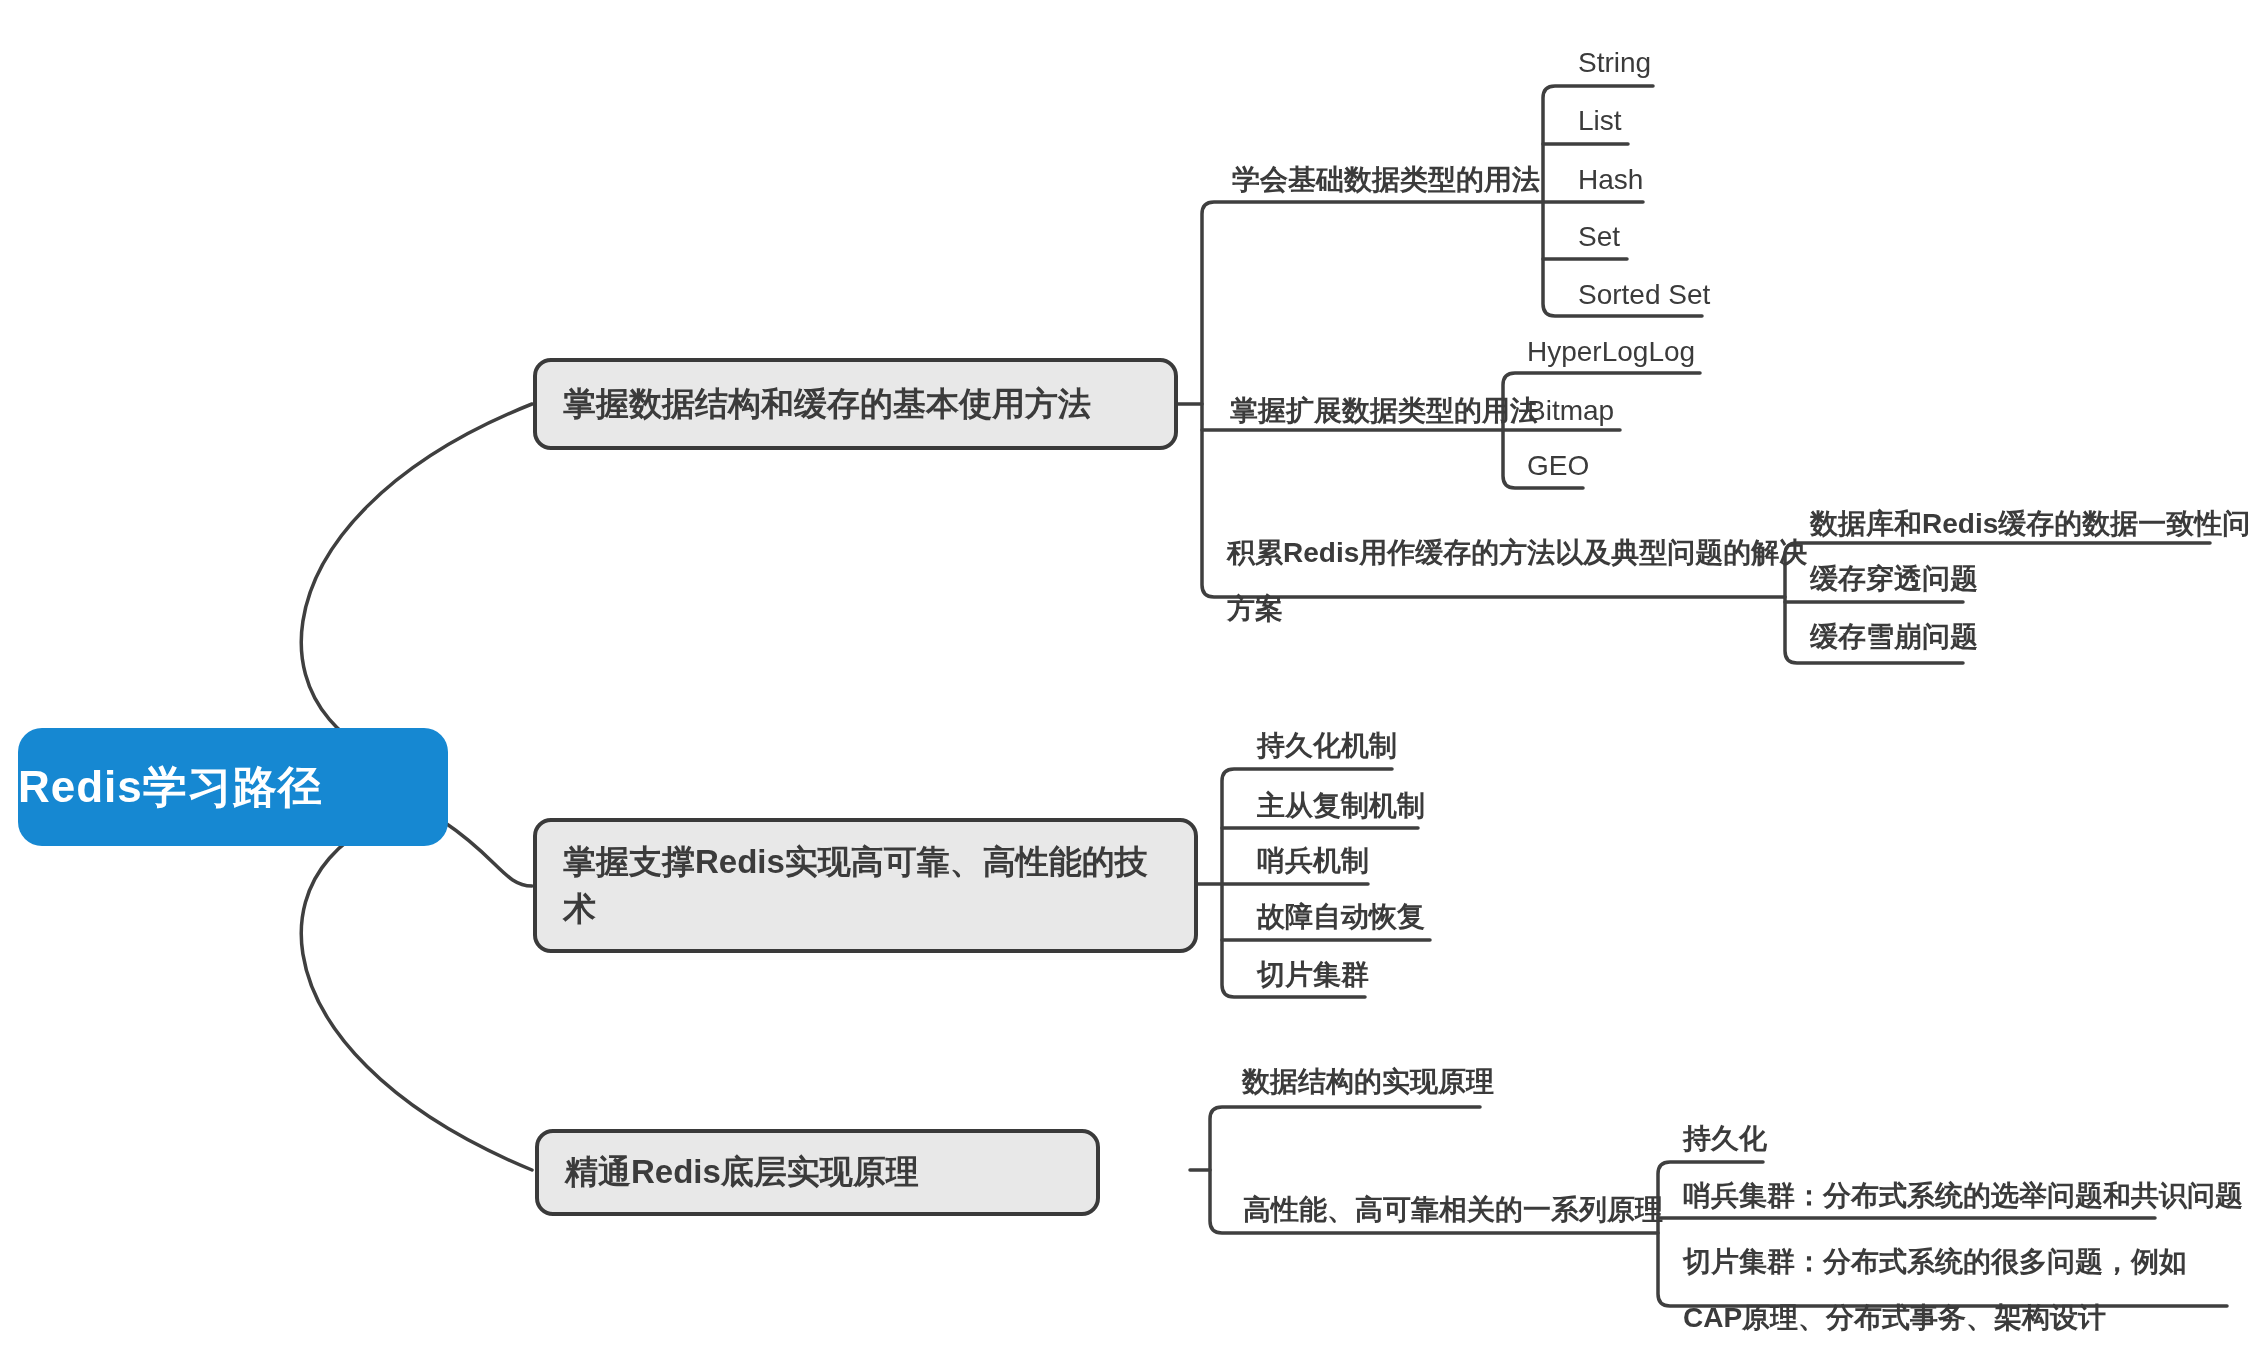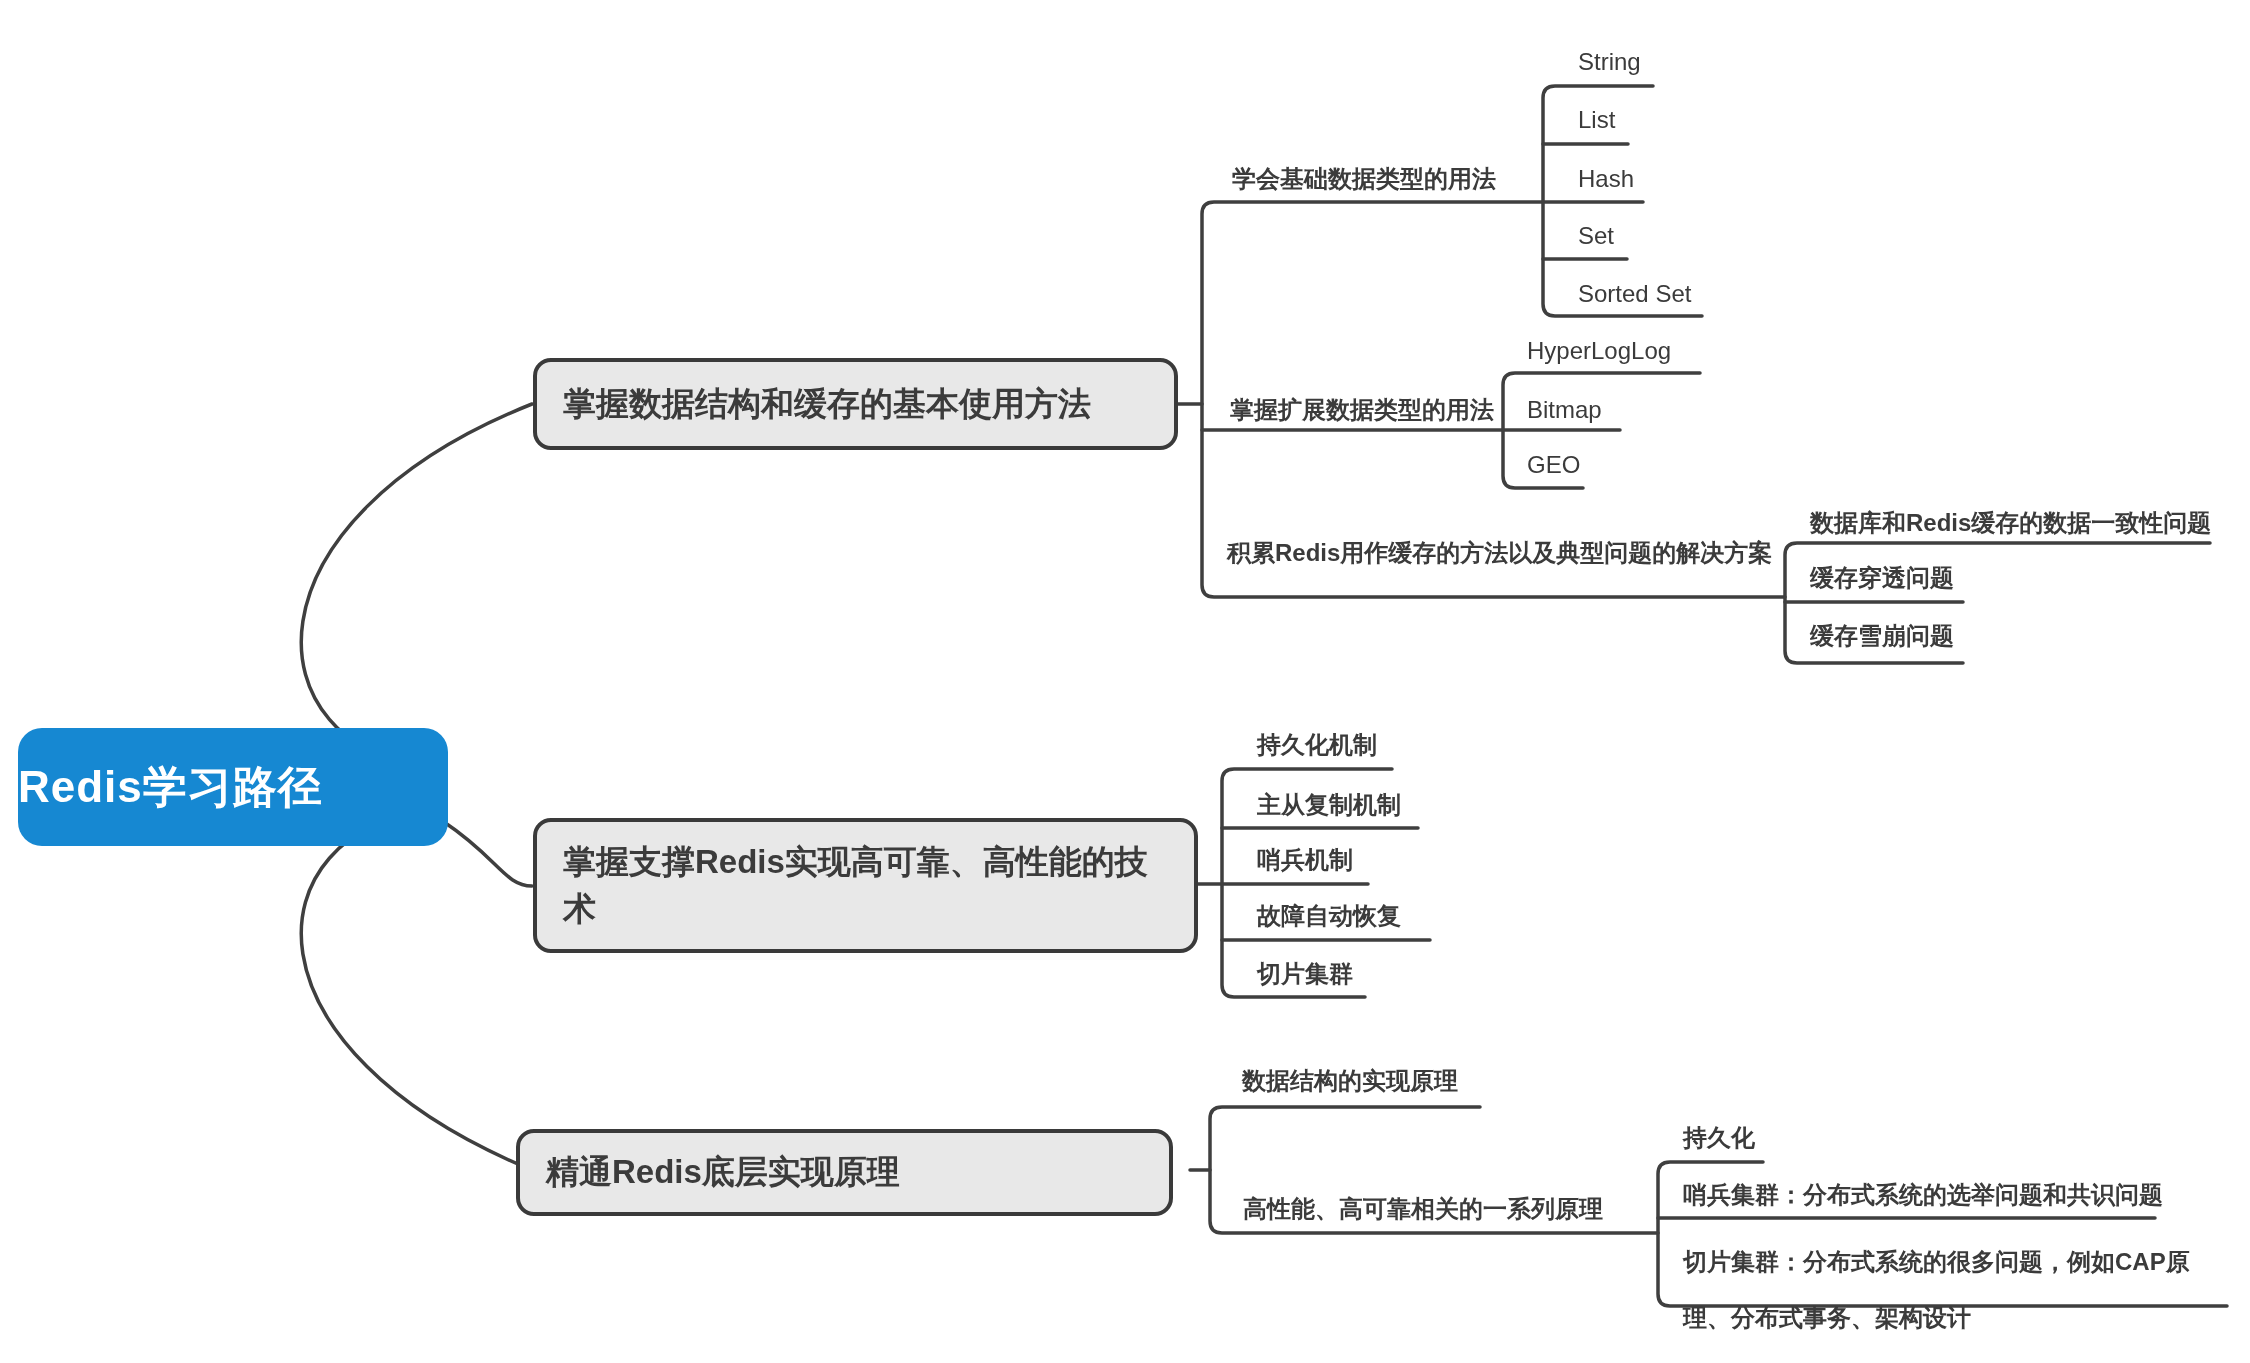--- a/index.html
+++ b/index.html
@@ -21,24 +21,24 @@
     color:var(--root-text);font-size:44px;font-weight:700;letter-spacing:1px;
   }
   .node-branch{
     position:absolute;background:var(--branch-bg);
     border:4px solid var(--branch-border);border-radius:18px;
     display:flex;align-items:center;
     padding:12px 26px;font-size:33px;font-weight:600;color:var(--text);line-height:1.4;
   }
   #branch1{left:533px;top:358px;width:645px;height:92px;}
   #branch2{left:533px;top:818px;width:665px;height:135px;}
-  #branch3{left:516px;top:1129px;width:657px;height:87px;}
+  #branch3{left:535px;top:1129px;width:565px;height:87px;}
 
   .label{
-    position:absolute;font-size:24px;font-weight:600;color:var(--text);
+    position:absolute;font-size:28px;font-weight:600;color:var(--text);
     white-space:nowrap;transform:translateY(-52%);line-height:1.2;
   }
   .label.latin{font-weight:400;}
   .label.wrap{white-space:normal;transform:none;line-height:56px;}
 </style>
 </head>
 <body>
 
 <div class="canvas">
 

